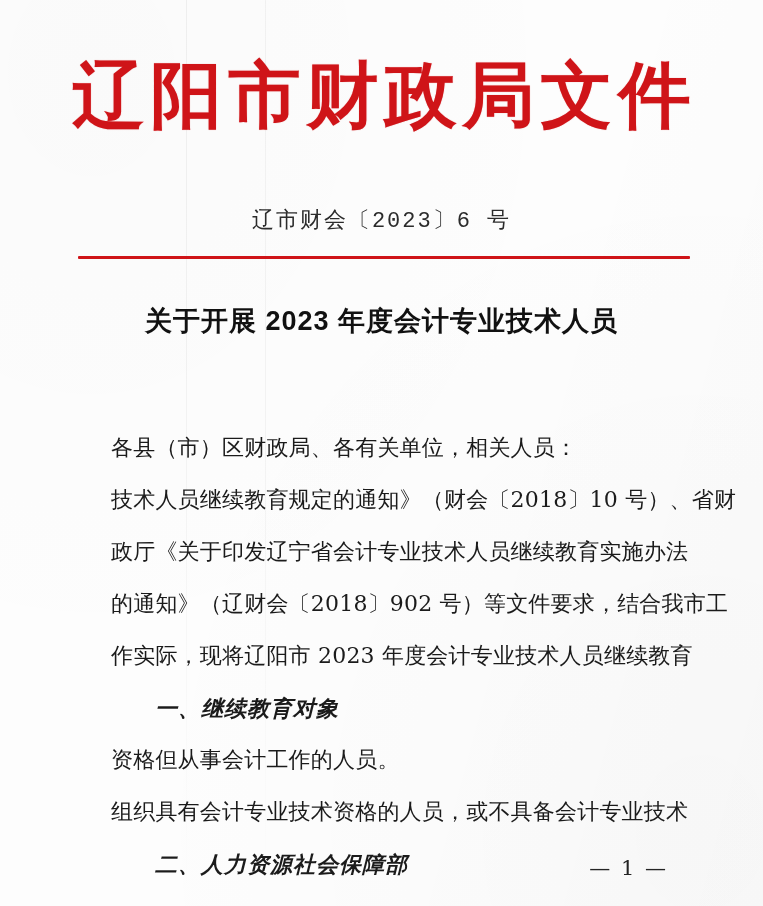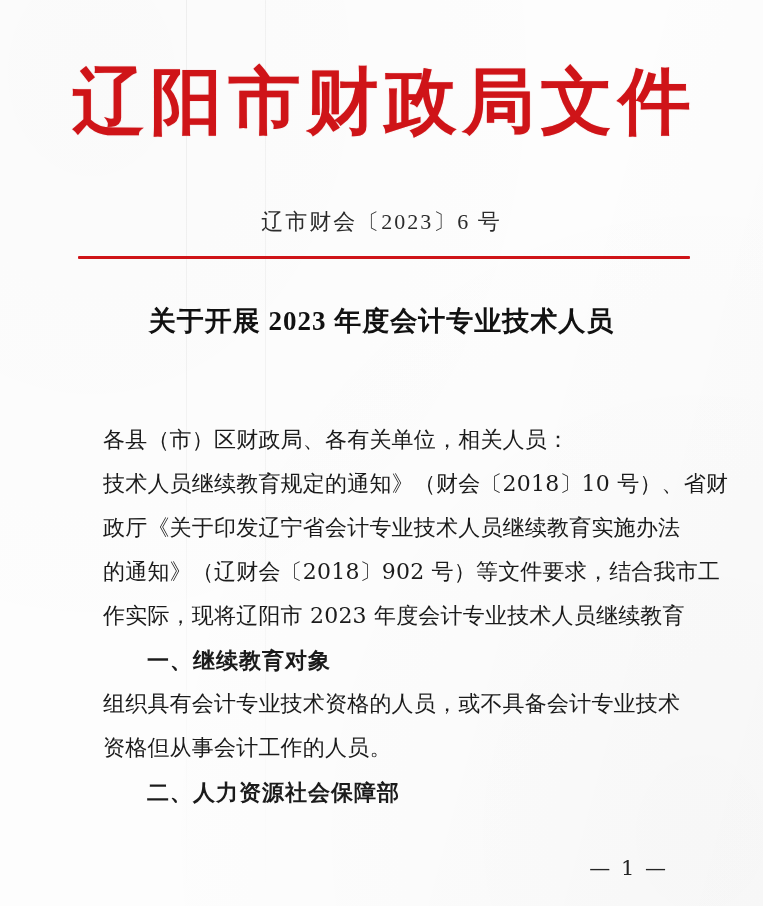--- a/index.html
+++ b/index.html
@@ -40,39 +40,39 @@
   }
 
   
   .masthead {
     position: absolute;
     left: 0;
     right: 0;
     top: 55px;
     text-align: center;
     color: #cf1418;
-    font-family: Liberation Sans, sans-serif;
+    font-family: Liberation Mono, monospace;
     font-weight: 700;
     font-size: 72px;
     line-height: 92px;
     letter-spacing: 6px;
     text-indent: 6px;
     white-space: nowrap;
     text-shadow: 0 0 1px rgba(207,20,24,0.45);
   }
 
   
   .doc-number {
     position: absolute;
     left: 0;
     right: 0;
     top: 206px;
     text-align: center;
     color: #2b2b2b;
-    font-family: Liberation Serif, serif;
+    font-family: Liberation Mono, monospace;
     font-size: 22px;
     line-height: 32px;
     letter-spacing: 2px;
     white-space: nowrap;
   }
 
   
   .red-rule {
     position: absolute;
     left: 78px;
@@ -84,49 +84,50 @@
   }
 
   
   .doc-title {
     position: absolute;
     left: 95px;
     width: 573px;
     top: 298px;
     text-align: center;
     color: #111111;
-    font-family: Liberation Serif, serif;
+    font-family: Liberation Sans, sans-serif;
     font-weight: 700;
     font-size: 27px;
     line-height: 46px;
     letter-spacing: 1px;
   }
   .doc-title .tline { display: block; white-space: nowrap; }
 
   
   .body-block {
     position: absolute;
     left: 95px;
     top: 414px;
     width: 578px;
     color: #1b1b1b;
     font-family: "DejaVu Serif", serif;
     font-size: 22px;
     line-height: 36px;
     letter-spacing: 0.2px;
   }
   .body-block p {
-    margin: 8px;
+    margin: 16px;
     white-space: nowrap;
   }
   .body-block p.indent { text-indent: 44px; }
   .body-block p.heading {
     font-weight: 700;
     text-indent: 44px;
     letter-spacing: 1px;
+    font-style: italic;
   }
 
   
   .page-number {
     position: absolute;
     right: 95px;
     bottom: 24px;
     color: #242424;
     font-family: "DejaVu Serif", serif;
     font-size: 21px;
@@ -157,21 +158,21 @@
   <div class="body-block">
     <p>各县（市）区财政局、各有关单位，相关人员：</p>
 
     <p>技术人员继续教育规定的通知》（财会〔2018〕10 号）、省财</p>
     <p>政厅《关于印发辽宁省会计专业技术人员继续教育实施办法</p>
     <p>的通知》（辽财会〔2018〕902 号）等文件要求，结合我市工</p>
     <p>作实际，现将辽阳市 2023 年度会计专业技术人员继续教育</p>
 
     <p class="heading">一、继续教育对象</p>
 
+    <p>资格但从事会计工作的人员。</p>
     <p>组织具有会计专业技术资格的人员，或不具备会计专业技术</p>
-    <p>资格但从事会计工作的人员。</p>
 
     <p class="heading">二、人力资源社会保障部</p>
   </div>
 
   <div class="page-number">— 1 —</div>
 
 </div>
 
 </body></html>

